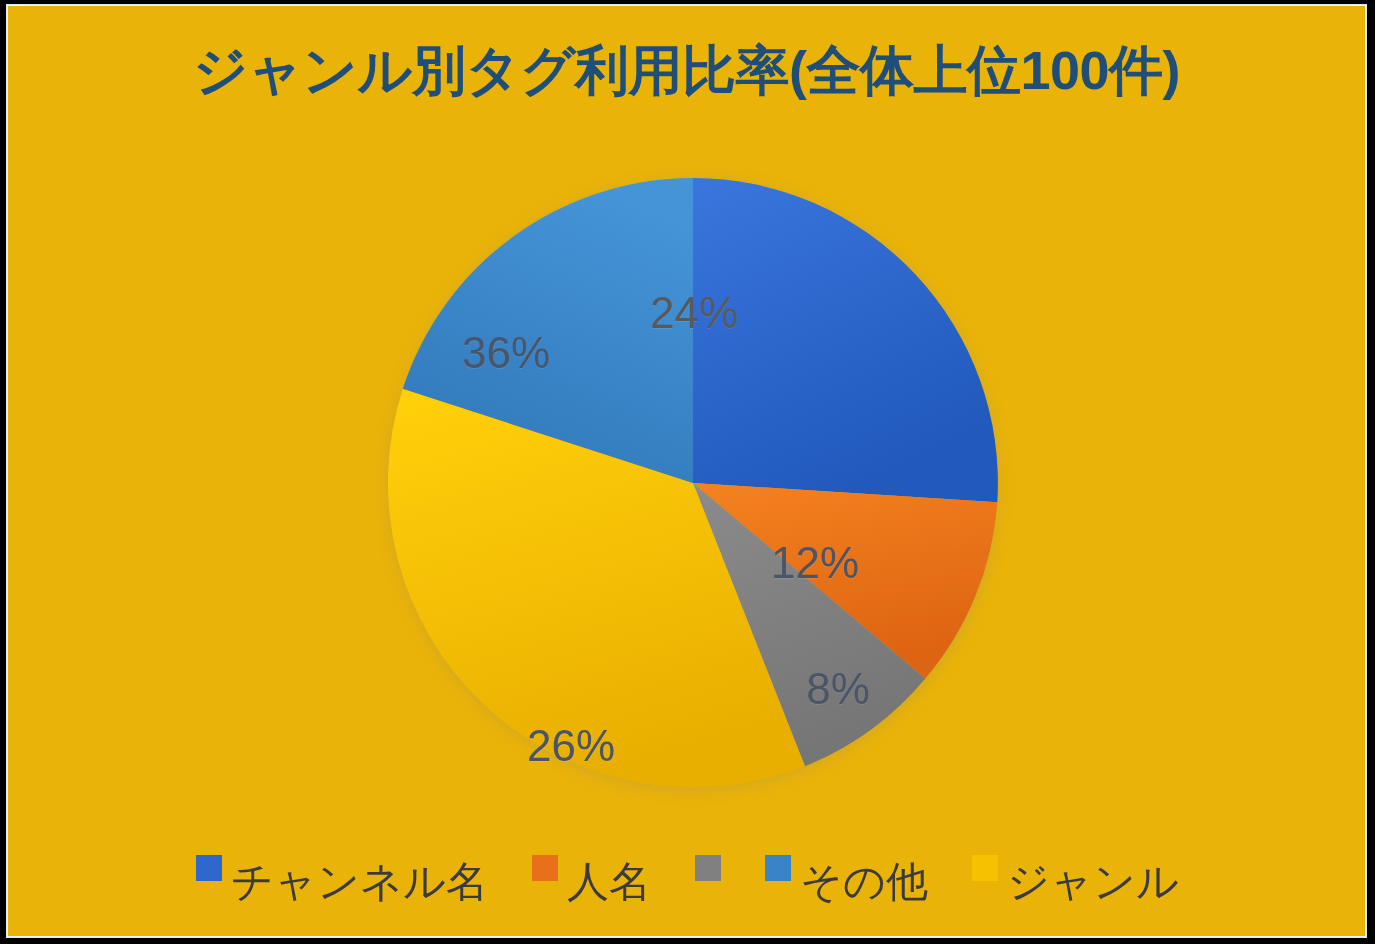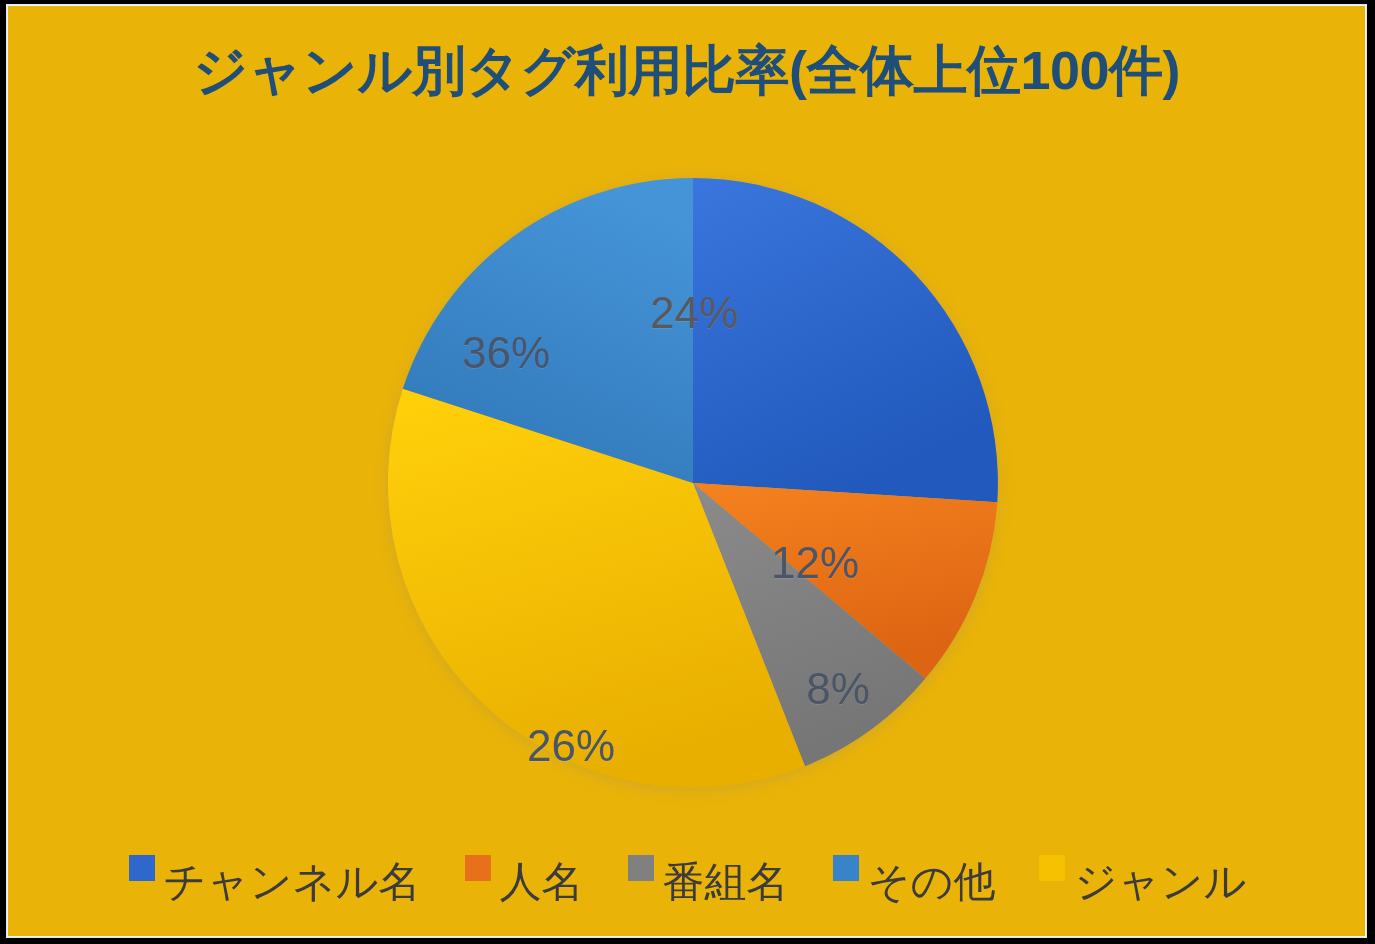--- a/index.html
+++ b/index.html
@@ -186,21 +186,20 @@
       <span class="legend-label">チャンネル名</span>
     </div>
 
     <div class="legend-item">
       <span class="legend-swatch" style="background:#e8701a;"></span>
       <span class="legend-label">人名</span>
     </div>
 
     <div class="legend-item">
       <span class="legend-swatch" style="background:#808080;"></span>
-      <span class="legend-label">番組名</span>
     </div>
 
     <div class="legend-item">
       <span class="legend-swatch" style="background:#3983c8;"></span>
       <span class="legend-label">その他</span>
     </div>
 
     <div class="legend-item">
       <span class="legend-swatch" style="background:#f6c200;"></span>
       <span class="legend-label">ジャンル</span>

